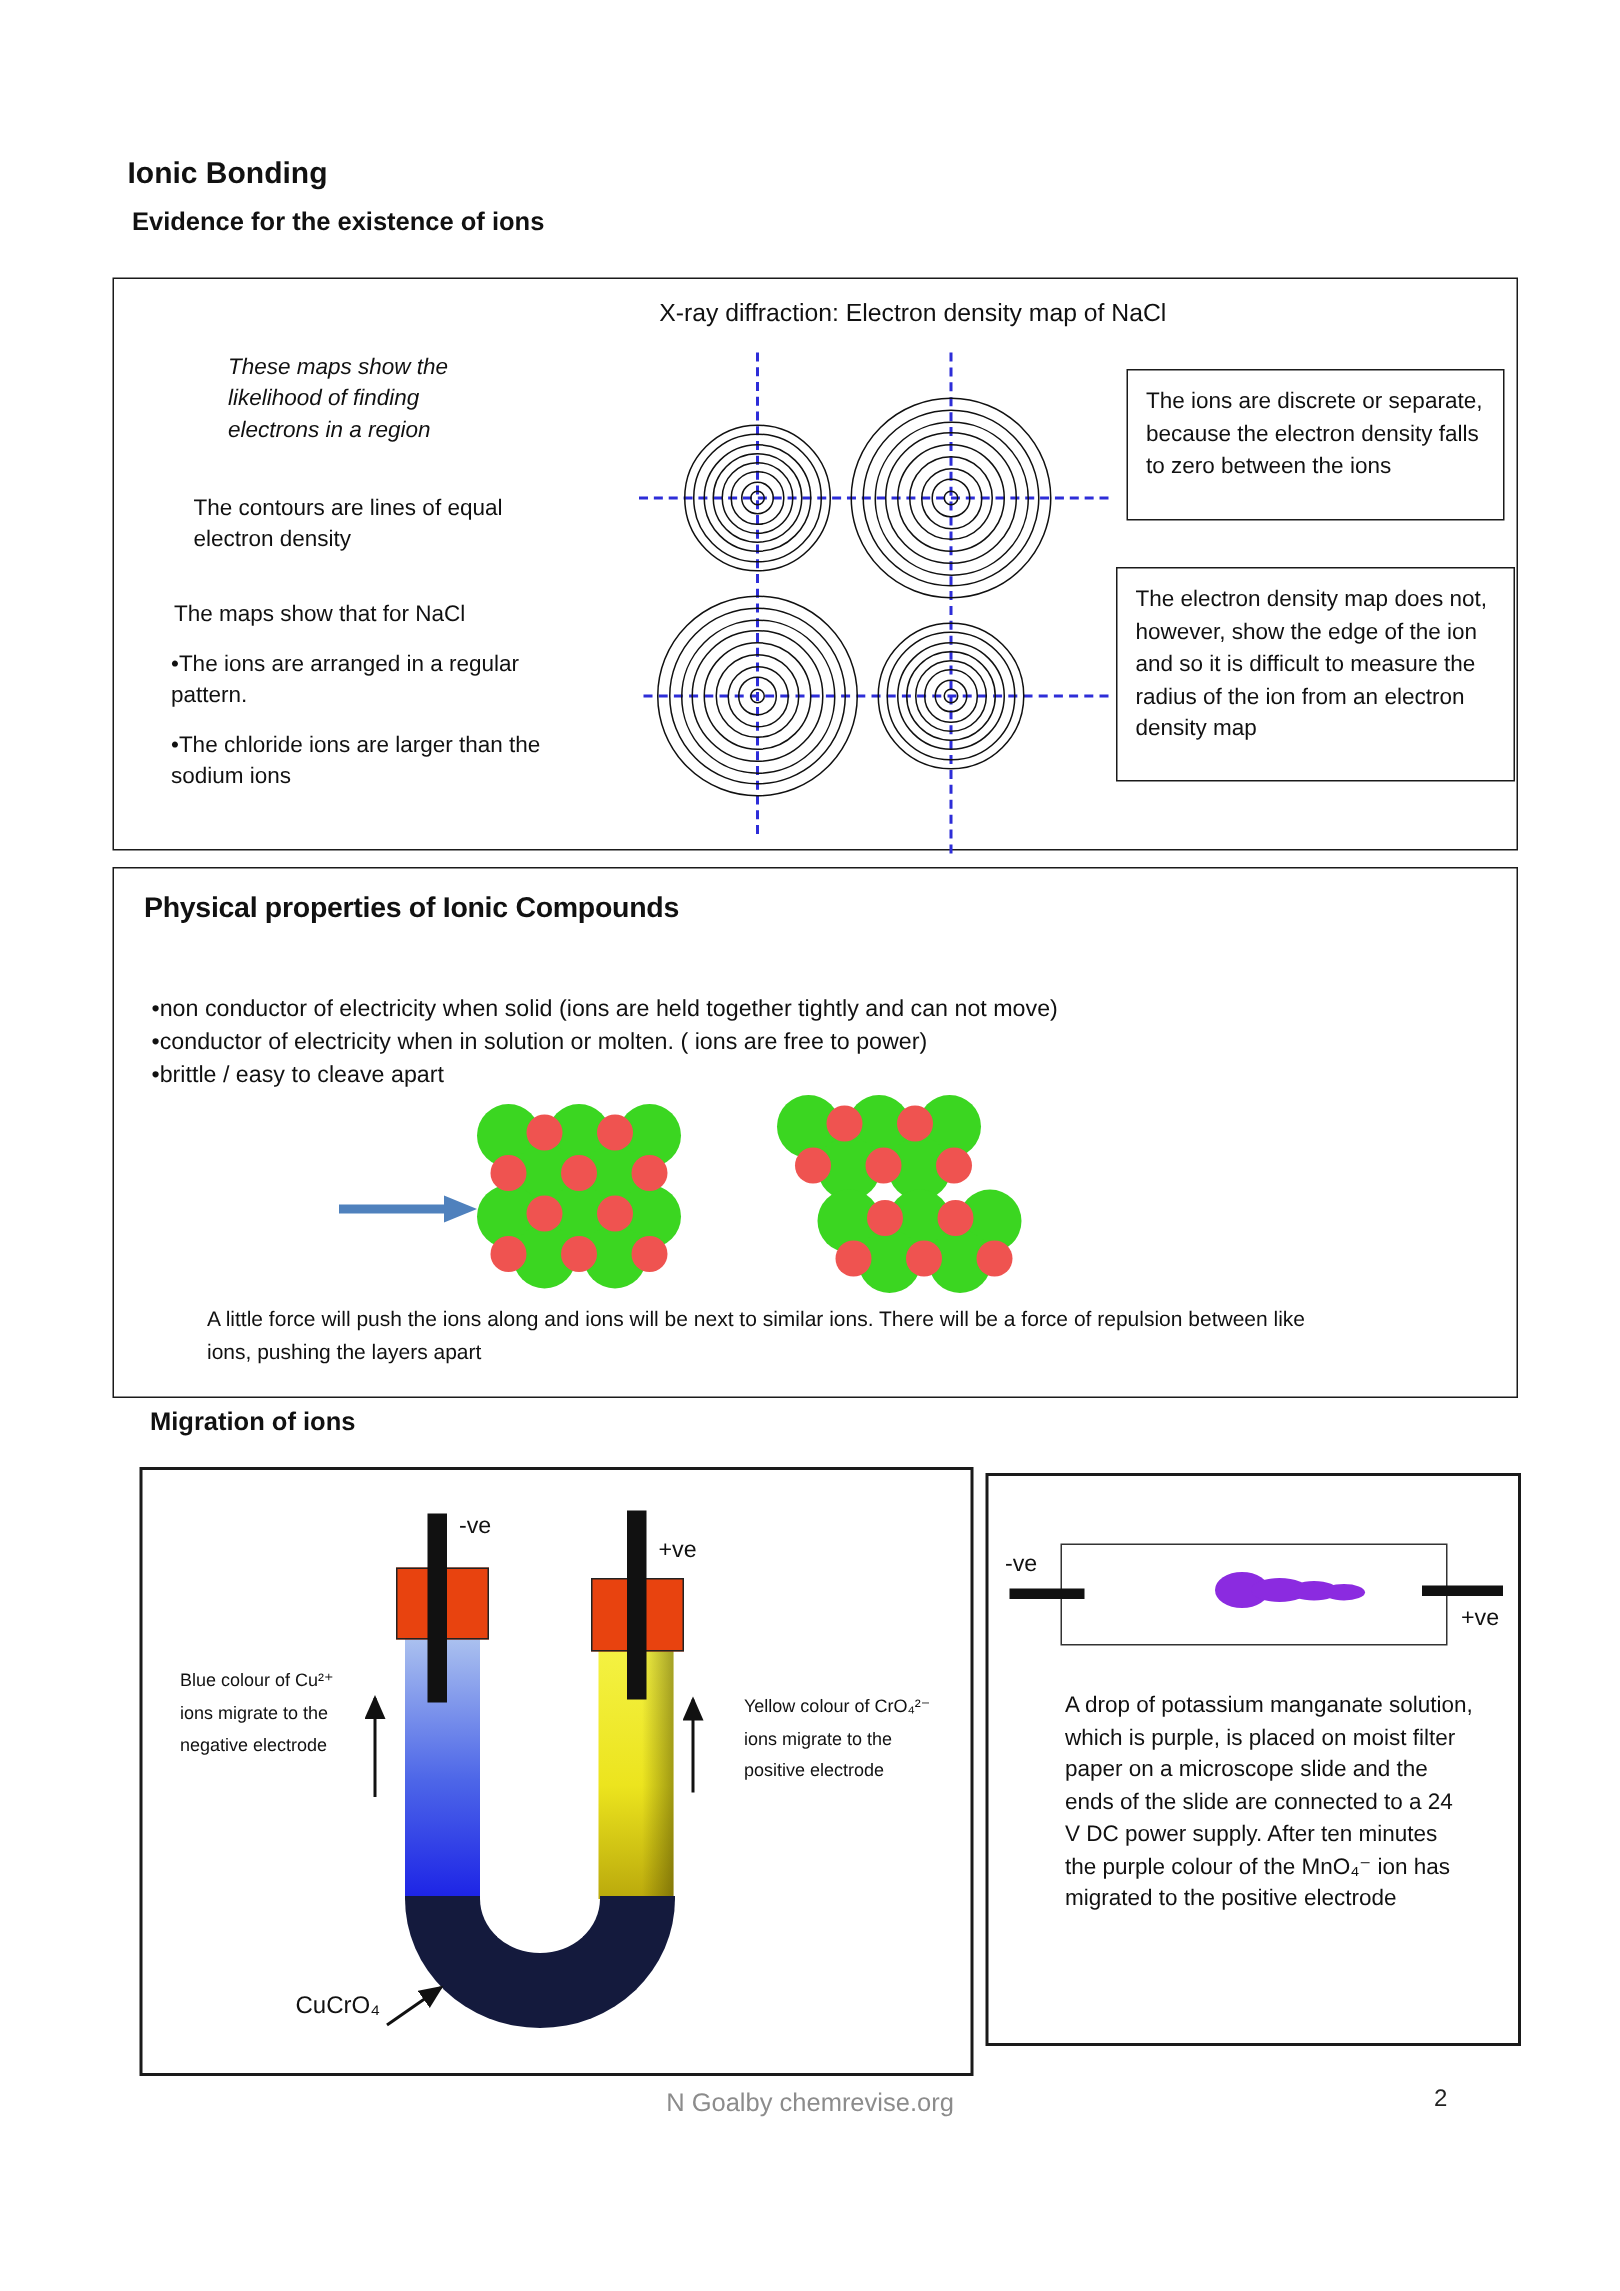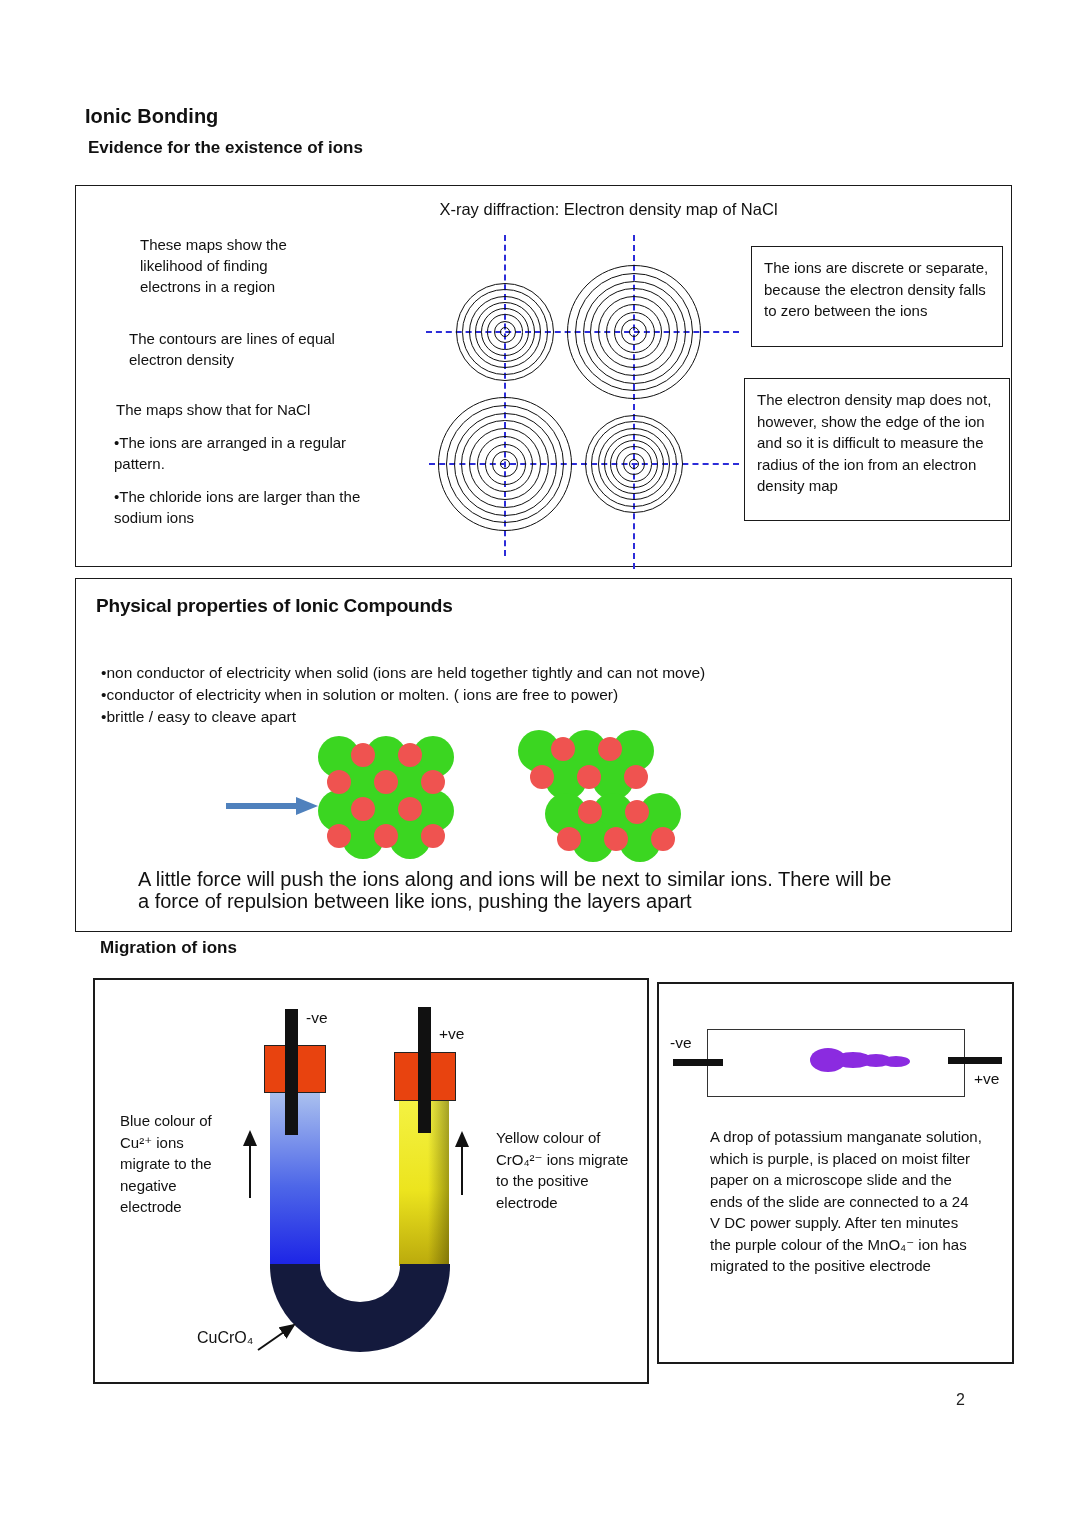--- a/index.html
+++ b/index.html
@@ -19,36 +19,36 @@
   .guide{position:absolute;}
   .guide.h{border-top:2px dashed var(--guide,#2d2dd8);height:0;}
   .guide.v{border-left:2px dashed var(--guide,#2d2dd8);width:0;}
 
   
   .b2-title{position:absolute;left:20px;top:16px;font-size:19px;font-weight:bold;letter-spacing:-0.2px;}
   .bullet-line{position:absolute;left:25px;font-size:15.5px;white-space:nowrap;}
   .ion{position:absolute;border-radius:50%;}
   .ion-green{background:var(--ion-green,#3bd621);}
   .ion-red{background:var(--ion-red,#ef5350);}
-  .caption{position:absolute;left:62px;top:289px;width:760px;font-size:20px;line-height:22px;}
+  .caption{position:absolute;left:62px;top:289px;width:760px;font-size:14px;line-height:22px;}
   .mig-h{position:absolute;left:100px;top:938px;font-size:17px;font-weight:bold;}
 
   
   .stopper{position:absolute;background:var(--stopper,#e8430f);border:1px solid #222;}
   .rod{position:absolute;width:13px;background:var(--electrode,#111);}
   .col-blue{position:absolute;width:50px;background:linear-gradient(to bottom,var(--blue-top,#adc3ef),#4d66e8 55%,var(--blue-bottom,#1c23e6));}
   .col-yellow{position:absolute;width:50px;
       background:linear-gradient(to right,rgba(0,0,0,0) 58%,rgba(45,40,0,0.40)),
                  linear-gradient(to bottom,var(--yellow-top,#f4f243),#ece41e 55%,var(--yellow-bottom,#baa90c));}
   .bend{position:absolute;box-sizing:border-box;width:180px;height:88px;
         border-left:50px solid var(--bend,#141a3d);border-right:50px solid var(--bend,#141a3d);
         border-bottom:50px solid var(--bend,#141a3d);border-top:0;
         border-bottom-left-radius:92px 88px;border-bottom-right-radius:92px 88px;}
   .polelabel{position:absolute;font-size:15.5px;}
-  .sidenote{position:absolute;font-size:15px;line-height:21.5px;}
+  .sidenote{position:absolute;font-size:12px;line-height:21.5px;}
   .tube-label{position:absolute;font-size:16px;}
 
   
   .slide-rect{position:absolute;border:1.6px solid #333;background:#fff;}
   .bar{position:absolute;height:7px;background:#111;}
   .blob i{position:absolute;background:var(--blob,#8b2be0);border-radius:50%;display:block;}
   .b4-par{position:absolute;font-size:15px;line-height:21.5px;}
 
   .footer{position:absolute;left:0;right:0;top:1392px;text-align:center;font-size:17px;color:#8c8c8c;}
   .pagenum{position:absolute;left:956px;top:1391px;font-size:16px;color:#222;}
@@ -101,21 +101,21 @@
         <div class="ring" style="left: 509px; top: 229px; height: 96px; width: 96px;"></div>
         <div class="ring" style="left: 515.286px; top: 235.286px; height: 83.4286px; width: 83.4286px;"></div>
         <div class="ring" style="left: 521.571px; top: 241.571px; height: 70.8571px; width: 70.8571px;"></div>
         <div class="ring" style="left: 527.857px; top: 247.857px; height: 58.2857px; width: 58.2857px;"></div>
         <div class="ring" style="left: 534.143px; top: 254.143px; height: 45.7143px; width: 45.7143px;"></div>
         <div class="ring" style="left: 540.429px; top: 260.429px; height: 33.1429px; width: 33.1429px;"></div>
         <div class="ring" style="left: 546.714px; top: 266.714px; height: 20.5714px; width: 20.5714px;"></div>
         <div class="ring" style="left: 553px; top: 273px; height: 8px; width: 8px;"></div>
       </div>
 
-    <div class="note" style="left:64px;top:48px;width:185px;">These maps show the likelihood of finding electrons in a region</div>
+    <div class="note" style="left:76px;top:48px;width:185px;font-style:italic;">These maps show the likelihood of finding electrons in a region</div>
     <div class="note" style="left:53px;top:142px;width:210px;">The contours are lines of equal electron density</div>
     <div class="note" style="left:40px;top:213px;width:260px;">The maps show that for NaCl</div>
     <div class="note" style="left:38px;top:246px;width:245px;">•The ions are arranged in a regular  pattern.</div>
     <div class="note" style="left:38px;top:300px;width:285px;">•The chloride ions are larger than the sodium ions</div>
 
     <div class="callout" style="left:675px;top:60px;width:226px;height:79px;">The ions are discrete or separate, because the electron density falls to zero between the ions</div>
     <div class="callout" style="left:668px;top:192px;width:240px;height:121px;">The electron density map does not, however, show the edge of the ion and so it is difficult to measure the radius of the ion from an electron density map</div>
   </section>
 
   <section class="box" style="left:75px;top:578px;width:935px;height:352px;border-width:1.6px;">
@@ -220,14 +220,15 @@
     <div class="blob abs" style="left:151px;top:62px;width:100px;height:28px;">
       <i style="left:0;top:2px;width:36px;height:24px;"></i>
       <i style="left:24px;top:6px;width:38px;height:16px;"></i>
       <i style="left:50px;top:8px;width:32px;height:13px;"></i>
       <i style="left:72px;top:10px;width:28px;height:11px;"></i>
     </div>
 
     <div class="b4-par" style="left:51px;top:142px;width:272px;">A drop of potassium manganate solution, which is purple, is placed on moist filter paper on a microscope slide and the ends of the slide are connected to a 24 V DC power supply. After ten minutes the purple colour of the MnO₄⁻ ion has migrated to the positive electrode</div>
   </section>
 
+  <div class="footer">N Goalby chemrevise.org</div>
   <div class="pagenum">2</div>
 </div>
 
 </body></html>

